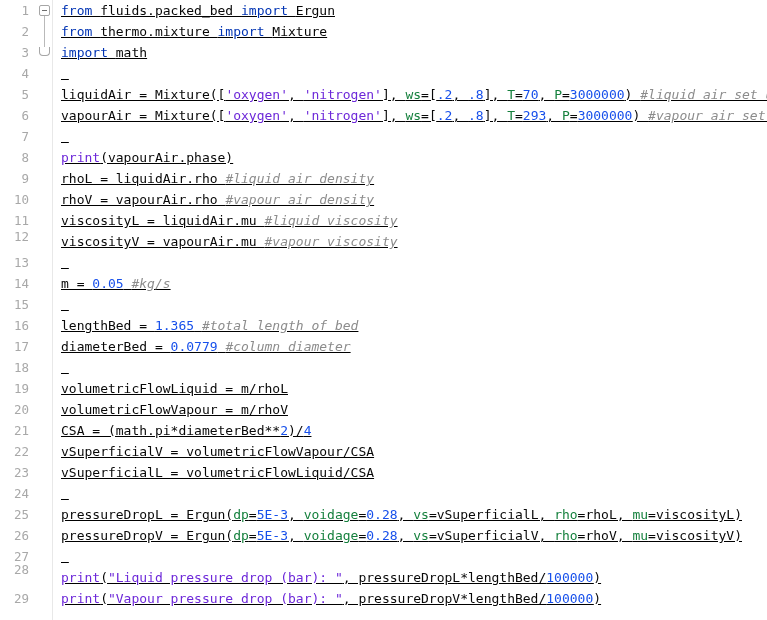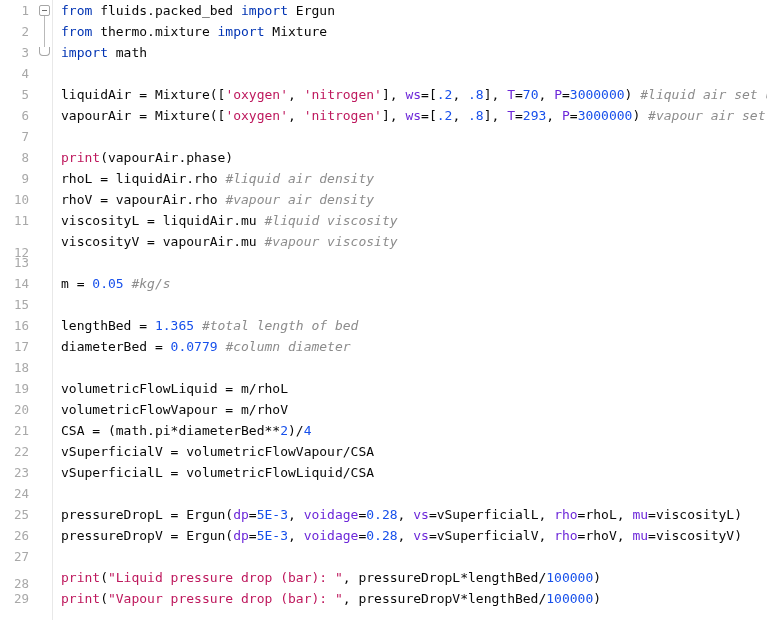--- a/index.html
+++ b/index.html
@@ -91,35 +91,36 @@
   #code {
     position: absolute;
     left: 53px;
     top: 0;
     right: 0;
     height: 620px;
     padding-left: 8px;
     box-sizing: border-box;
     white-space: pre;
     overflow: hidden;
+    text-decoration: underline;
   }
   .line {
     height: 21px;
     line-height: 21px;
     white-space: pre;
     color: #080808;
     letter-spacing: 0px;
   }
 
   
   .kw   { color: #0033b3; }
   .num  { color: #1750eb; }
-  .str  { color: #be185d; }
-  .bif  { color: #be185d; }
-  .kwarg{ color: #6d28d9; }
+  .str  { color: #6d28d9; }
+  .bif  { color: #6d28d9; }
+  .kwarg{ color: #15803d; }
   .plain{ color: #080808; }
   .cmt  {
     color: #8c8c8c;
     font-style: italic;
     background-repeat: repeat-x;
     background-position: left bottom;
     background-size: 4px 3px;
     background-image:
       linear-gradient(45deg, transparent 45%, #c9c9c9 45%, #c9c9c9 55%, transparent 55%);
     padding-bottom: 1px;
@@ -136,37 +137,37 @@
         <div class="lnum" style="top: 21px;">2</div>
         <div class="lnum" style="top: 42px;">3</div>
         <div class="lnum" style="top: 63px;">4</div>
         <div class="lnum" style="top: 84px;">5</div>
         <div class="lnum" style="top: 105px;">6</div>
         <div class="lnum" style="top: 126px;">7</div>
         <div class="lnum" style="top: 147px;">8</div>
         <div class="lnum" style="top: 168px;">9</div>
         <div class="lnum" style="top: 189px;">10</div>
         <div class="lnum" style="top: 210px;">11</div>
-        <div class="lnum" style="top: 242px;">12</div>
+        <div class="lnum" style="top: 226px;">12</div>
         <div class="lnum" style="top: 252px; padding-left: 11px;">13</div>
         <div class="lnum" style="top: 273px;">14</div>
         <div class="lnum" style="top: 294px;">15</div>
         <div class="lnum" style="top: 315px;">16</div>
         <div class="lnum" style="top: 336px; margin-left: 34px;">17</div>
         <div class="lnum" style="top: 357px;">18</div>
         <div class="lnum" style="top: 378px;">19</div>
         <div class="lnum" style="top: 399px;">20</div>
         <div class="lnum" style="top: 420px;">21</div>
         <div class="lnum" style="top: 441px;">22</div>
         <div class="lnum" style="top: 462px;">23</div>
         <div class="lnum" style="top: 483px;">24</div>
         <div class="lnum" style="top: 504px;">25</div>
         <div class="lnum" style="top: 525px;">26</div>
         <div class="lnum" style="top: 546px;">27</div>
-        <div class="lnum" style="top: 573px;">28</div>
+        <div class="lnum" style="top: 559px;">28</div>
         <div class="lnum" style="top: 588px; padding-left: 40px;">29</div>
       </div>
     <div id="foldcol">
         <div class="fold-box" style="top: 5px;"></div>
         <div class="fold-end" style="top: 47px;"></div>
         <div class="fold-line" style="top: 16px; height: 31px;"></div>
       </div>
   </div>
 
   <div id="code"><div class="line"><span class="kw">from </span><span class="plain">fluids.packed_bed </span><span class="kw">import </span><span class="plain">Ergun</span></div><div class="line"><span class="kw">from </span><span class="plain">thermo.mixture </span><span class="kw">import </span><span class="plain">Mixture</span></div><div class="line"><span class="kw">import </span><span class="plain">math</span></div><div class="line">&nbsp;</div><div class="line"><span class="plain">liquidAir = Mixture([</span><span class="str">'oxygen'</span><span class="plain">, </span><span class="str">'nitrogen'</span><span class="plain">], </span><span class="kwarg">ws</span><span class="plain">=[</span><span class="num">.2</span><span class="plain">, </span><span class="num">.8</span><span class="plain">], </span><span class="kwarg">T</span><span class="plain">=</span><span class="num">70</span><span class="plain">, </span><span class="kwarg">P</span><span class="plain">=</span><span class="num">3000000</span><span class="plain">) </span><span class="cmt">#liquid air set up</span></div><div class="line"><span class="plain">vapourAir = Mixture([</span><span class="str">'oxygen'</span><span class="plain">, </span><span class="str">'nitrogen'</span><span class="plain">], </span><span class="kwarg">ws</span><span class="plain">=[</span><span class="num">.2</span><span class="plain">, </span><span class="num">.8</span><span class="plain">], </span><span class="kwarg">T</span><span class="plain">=</span><span class="num">293</span><span class="plain">, </span><span class="kwarg">P</span><span class="plain">=</span><span class="num">3000000</span><span class="plain">) </span><span class="cmt">#vapour air set up</span></div><div class="line">&nbsp;</div><div class="line"><span class="bif">print</span><span class="plain">(vapourAir.phase)</span></div><div class="line"><span class="plain">rhoL = liquidAir.rho </span><span class="cmt">#liquid air density</span></div><div class="line"><span class="plain">rhoV = vapourAir.rho </span><span class="cmt">#vapour air density</span></div><div class="line"><span class="plain">viscosityL = liquidAir.mu </span><span class="cmt">#liquid viscosity</span></div><div class="line"><span class="plain">viscosityV = vapourAir.mu </span><span class="cmt">#vapour viscosity</span></div><div class="line">&nbsp;</div><div class="line"><span class="plain">m = </span><span class="num">0.05</span><span class="plain"> </span><span class="cmt">#kg/s</span></div><div class="line">&nbsp;</div><div class="line"><span class="plain">lengthBed = </span><span class="num">1.365</span><span class="plain"> </span><span class="cmt">#total length of bed</span></div><div class="line"><span class="plain">diameterBed = </span><span class="num">0.0779</span><span class="plain"> </span><span class="cmt">#column diameter</span></div><div class="line">&nbsp;</div><div class="line"><span class="plain">volumetricFlowLiquid = m/rhoL</span></div><div class="line"><span class="plain">volumetricFlowVapour = m/rhoV</span></div><div class="line"><span class="plain">CSA = (math.pi*diameterBed**</span><span class="num">2</span><span class="plain">)/</span><span class="num">4</span></div><div class="line"><span class="plain">vSuperficialV = volumetricFlowVapour/CSA</span></div><div class="line"><span class="plain">vSuperficialL = volumetricFlowLiquid/CSA</span></div><div class="line">&nbsp;</div><div class="line"><span class="plain">pressureDropL = Ergun(</span><span class="kwarg">dp</span><span class="plain">=</span><span class="num">5E-3</span><span class="plain">, </span><span class="kwarg">voidage</span><span class="plain">=</span><span class="num">0.28</span><span class="plain">, </span><span class="kwarg">vs</span><span class="plain">=vSuperficialL, </span><span class="kwarg">rho</span><span class="plain">=rhoL, </span><span class="kwarg">mu</span><span class="plain">=viscosityL)</span></div><div class="line"><span class="plain">pressureDropV = Ergun(</span><span class="kwarg">dp</span><span class="plain">=</span><span class="num">5E-3</span><span class="plain">, </span><span class="kwarg">voidage</span><span class="plain">=</span><span class="num">0.28</span><span class="plain">, </span><span class="kwarg">vs</span><span class="plain">=vSuperficialV, </span><span class="kwarg">rho</span><span class="plain">=rhoV, </span><span class="kwarg">mu</span><span class="plain">=viscosityV)</span></div><div class="line">&nbsp;</div><div class="line"><span class="bif">print</span><span class="plain">(</span><span class="str">"Liquid pressure drop (bar): "</span><span class="plain">, pressureDropL*lengthBed/</span><span class="num">100000</span><span class="plain">)</span></div><div class="line"><span class="bif">print</span><span class="plain">(</span><span class="str">"Vapour pressure drop (bar): "</span><span class="plain">, pressureDropV*lengthBed/</span><span class="num">100000</span><span class="plain">)</span></div></div>

